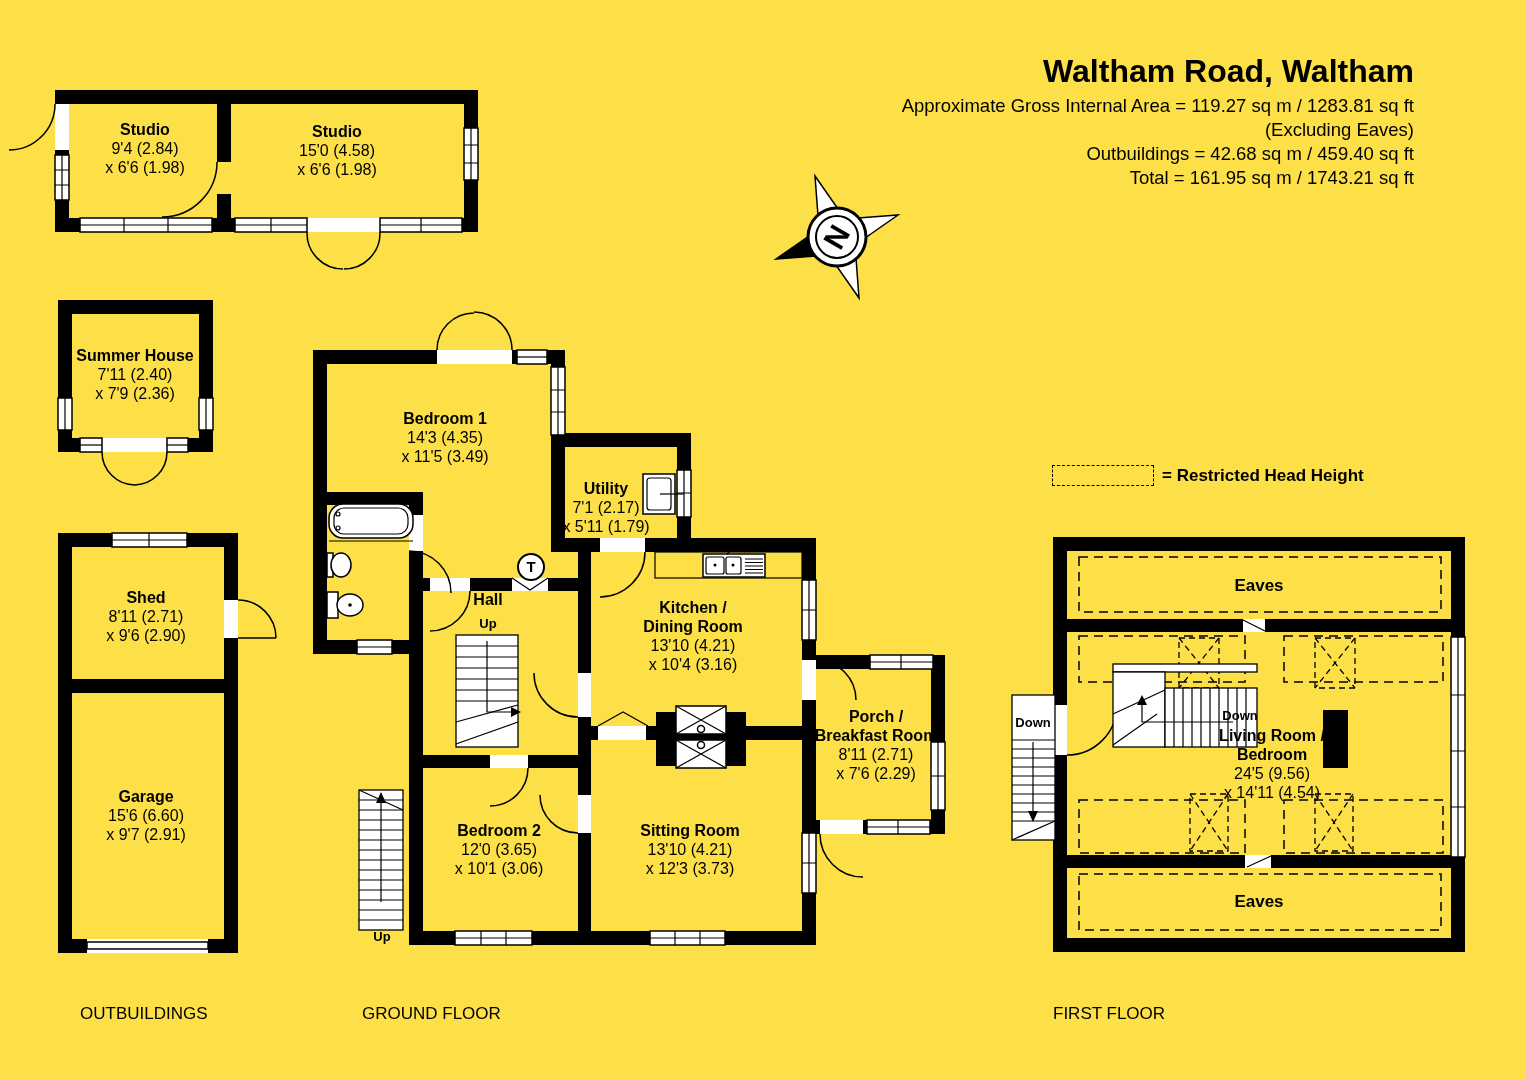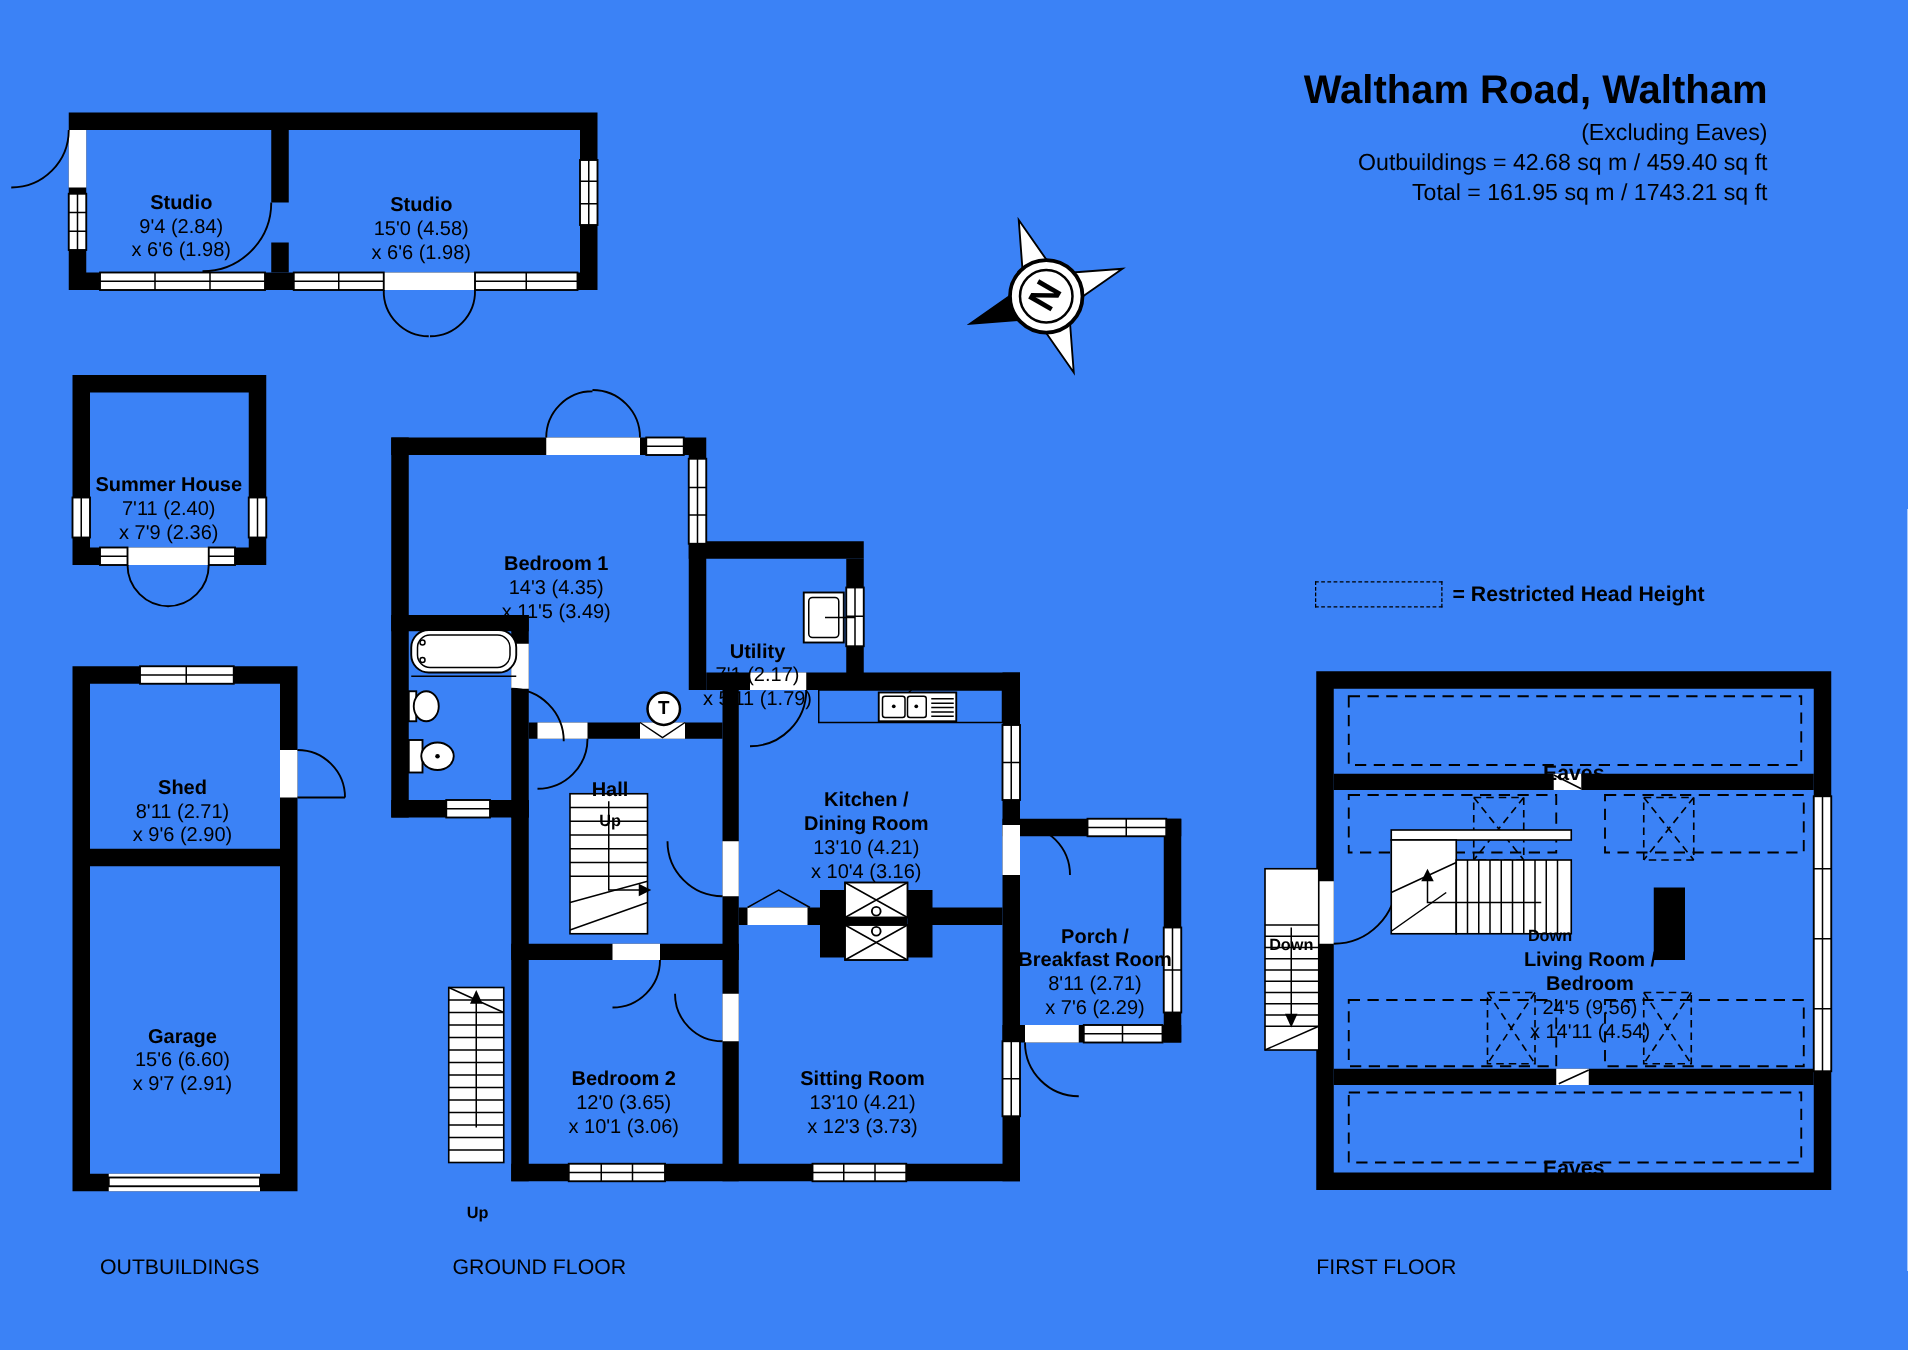--- a/index.html
+++ b/index.html
@@ -1,30 +1,30 @@
 <!DOCTYPE html>
 <html><head>
 <meta charset="utf-8">
 <style>
   html,body{margin:0;padding:0;background:#fff;}
-  #canvas{position:relative;width:1526px;height:1080px;background:#3b82f6;overflow:hidden;
+  #canvas{position:relative;width:1526px;height:1080px;background:#fde047;overflow:hidden;
           font-family:"Liberation Sans",sans-serif;color:#000;}
   svg{position:absolute;left:0;top:0;}
   .wall{fill:#000;}
   .gap{fill:#fff;}
   .win{fill:#fff;stroke:#000;stroke-width:1.5;}
   .ln{stroke:#000;stroke-width:1.2;fill:none;}
   .arc{stroke:#000;stroke-width:1.5;fill:none;}
   .fix{fill:#fff;stroke:#000;stroke-width:1.5;}
   .stair{fill:#fff;stroke:#000;stroke-width:1.3;}
   .dash{fill:none;stroke:#000;stroke-width:1.5;stroke-dasharray:9 6;}
   .dashx{fill:none;stroke:#000;stroke-width:1.3;stroke-dasharray:6 4;}
   .blk{fill:#000;}
   .lbl{position:absolute;transform:translateX(-50%);text-align:center;font-size:16px;
-       line-height:19px;white-space:nowrap;margin-top:33px;}
+       line-height:19px;white-space:nowrap;}
   .b{font-weight:700;}
   .sm{font-size:13px;line-height:14px;font-weight:700;}
   .sect{position:absolute;font-weight:400;font-size:17px;white-space:nowrap;}
   .title-block{position:absolute;top:54px;right:112px;text-align:right;}
   .title-block h1{margin:0 0 6px 0;font-size:32px;line-height:34px;}
   .title-block p{margin:0;font-size:18.5px;line-height:24px;}
   .title-block .note{margin-top:16px;font-size:17px;}
   .legend-row{position:absolute;left:1052px;top:465px;display:flex;align-items:flex-end;}
   .legend-box{width:100px;height:19px;border:1.5px dashed #000;margin-right:8px;}
   .legend-txt{font-weight:700;font-size:17px;white-space:nowrap;}
@@ -277,20 +277,21 @@
   <g>
     <path d="M815 176L845 219L898 215L855 245L859 298L829 255L776 259L819 229Z" fill="#fff" stroke="#000" stroke-width="1.5"></path>
     <path d="M776 259L819 229L829 255Z" fill="#000"></path>
     <circle cx="837" cy="237" r="29" fill="#fff" stroke="#000" stroke-width="3"></circle>
     <circle cx="837" cy="237" r="21" fill="#fff" stroke="#000" stroke-width="2"></circle>
   </g>
 </svg>
 
 <div class="title-block">
   <h1>Waltham Road, Waltham</h1>
+  <p>Approximate Gross Internal Area = 119.27 sq m / 1283.81 sq ft</p>
   <p>(Excluding Eaves)</p>
   <p>Outbuildings = 42.68 sq m / 459.40 sq ft</p>
   <p>Total = 161.95 sq m / 1743.21 sq ft</p>
 </div>
 
 <div class="ncompass">N</div>
 
 <div class="legend-row">
   <div class="legend-box"></div>
   <div class="legend-txt">= Restricted Head Height</div>

